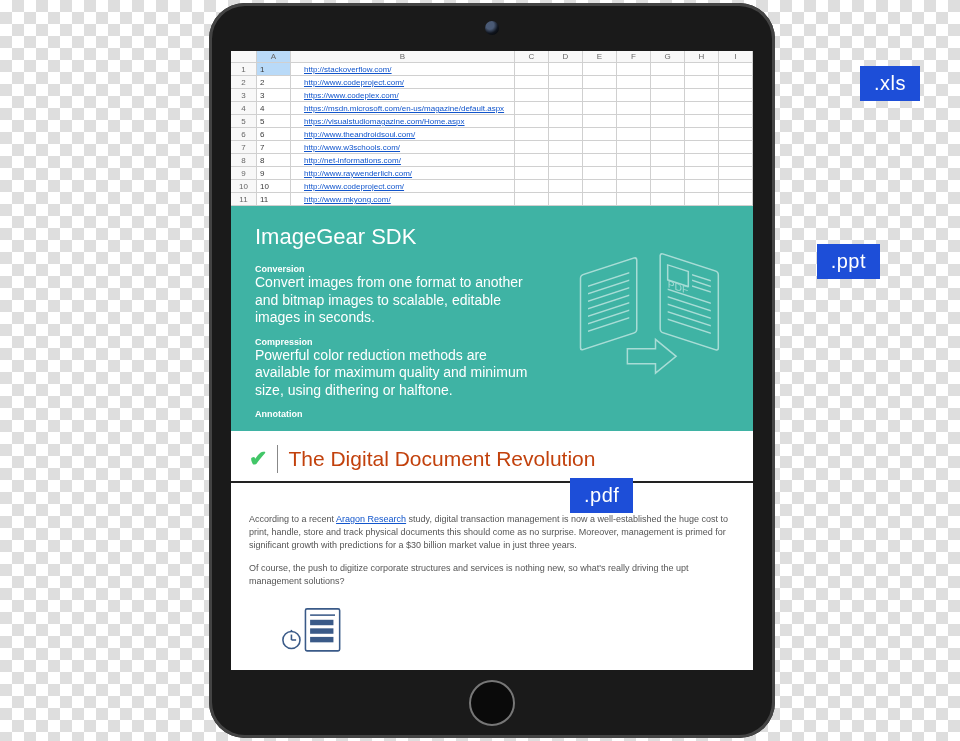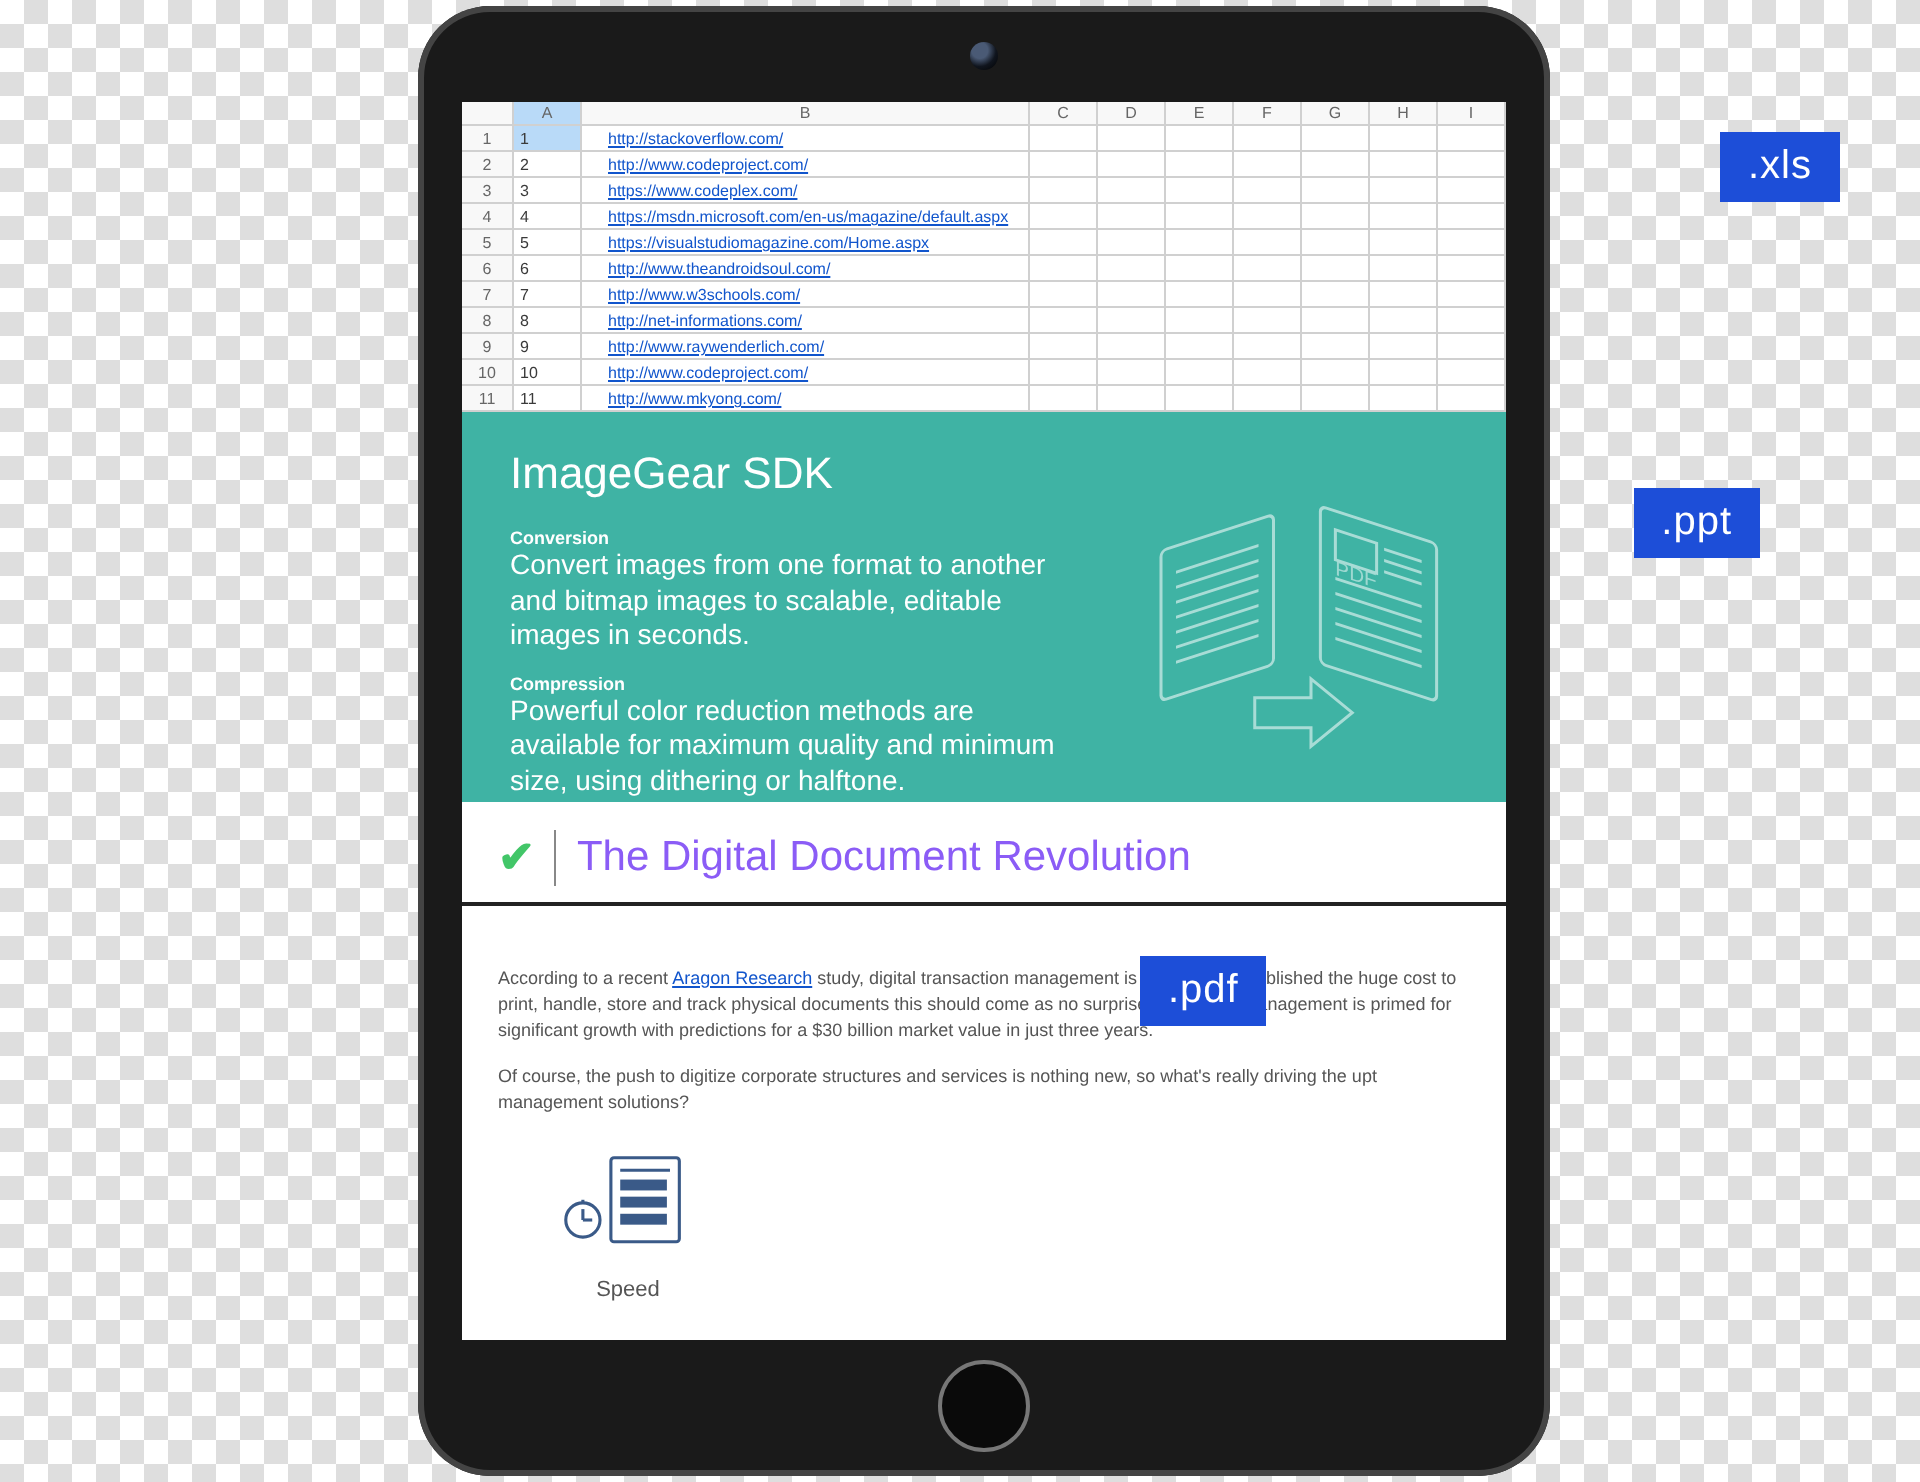--- a/index.html
+++ b/index.html
@@ -60,36 +60,36 @@
   .col-a.sel{background:var(--row-sel)}
   .col-b{flex:1;border-right:1px solid var(--grid);text-align:center;line-height:12px}
   .col-rest{flex:0 0 34px;border-right:1px solid var(--grid);text-align:center;line-height:12px}
   .sheet-rows .row{display:flex;height:13px;border-bottom:1px solid var(--grid)}
   .sheet-rows .row .num{width:26px;border-right:1px solid var(--grid);text-align:center;line-height:13px;color:#666;background:#f8f8f8}
   .sheet-rows .row .cA{width:34px;border-right:1px solid var(--grid);line-height:13px;padding-left:3px}
   .sheet-rows .row .cB{flex:1;border-right:1px solid var(--grid);line-height:13px;padding-left:13px;color:var(--link);text-decoration:underline;white-space:nowrap;overflow:visible}
   .sheet-rows .row .cR{flex:0 0 34px;border-right:1px solid var(--grid);line-height:13px}
   
   .sdk{
-    position:relative;background:var(--teal);color:#fff;height:195px;
+    position:relative;background:var(--teal);color:#fff;height:225px;
     padding:18px 24px 0 24px;
   }
   .sdk h2{margin:0 0 14px 0;font-weight:300;font-size:22px}
   .sdk .blk{margin-bottom:10px;max-width:280px}
   .sdk .blk .ttl{font-weight:700;font-size:9px}
   .sdk .blk .dsc{font-size:14px;line-height:1.25;font-weight:300}
   .sdk-art{position:absolute;right:10px;top:35px;width:175px;height:150px;opacity:.55}
   .sdk-art svg{width:100%;height:100%}
   .pdf-art-label{font:11px sans-serif;fill:#fff;opacity:.9}
   
   .docpanel{position:relative;padding:14px 18px 10px 18px;background:#fff}
   .doc-title-row{display:flex;align-items:center;gap:10px}
   .check{color:#42c668;font-size:22px;font-weight:700}
   .vdiv{width:1px;height:28px;background:#888}
-  .doc-title{font-size:21px;color:#8b5cf6;font-weight:300;white-space:nowrap}
+  .doc-title{font-size:21px;color:#c2410c;font-weight:300;white-space:nowrap}
   .doc-hr{border:none;border-top:2px solid #222;margin:8px -18px 0 -18px}
   .doc-body{font-size:9px;color:#555;line-height:1.45;margin-top:30px}
   .doc-body a{color:var(--link);text-decoration:underline}
   .doc-body p{margin:0 0 10px 0}
   .feat-row{display:flex;gap:80px;margin-top:14px;margin-left:30px}
   .feat{display:flex;flex-direction:column;align-items:center;gap:12px}
   .feat svg{width:70px;height:55px}
   .feat .cap{font-size:11px;color:#555}
   
   .badge{

